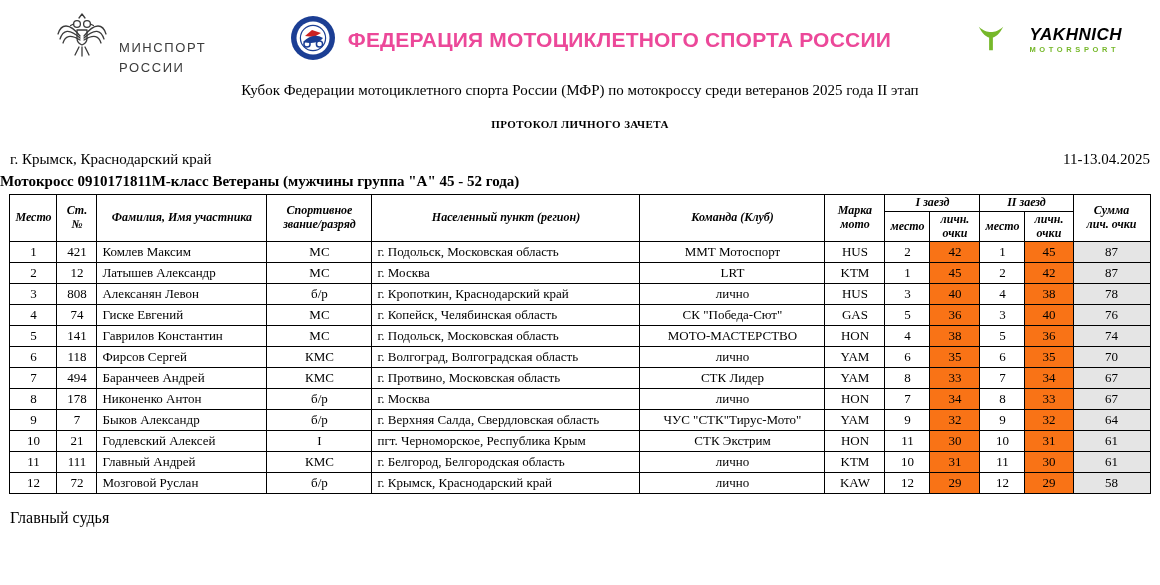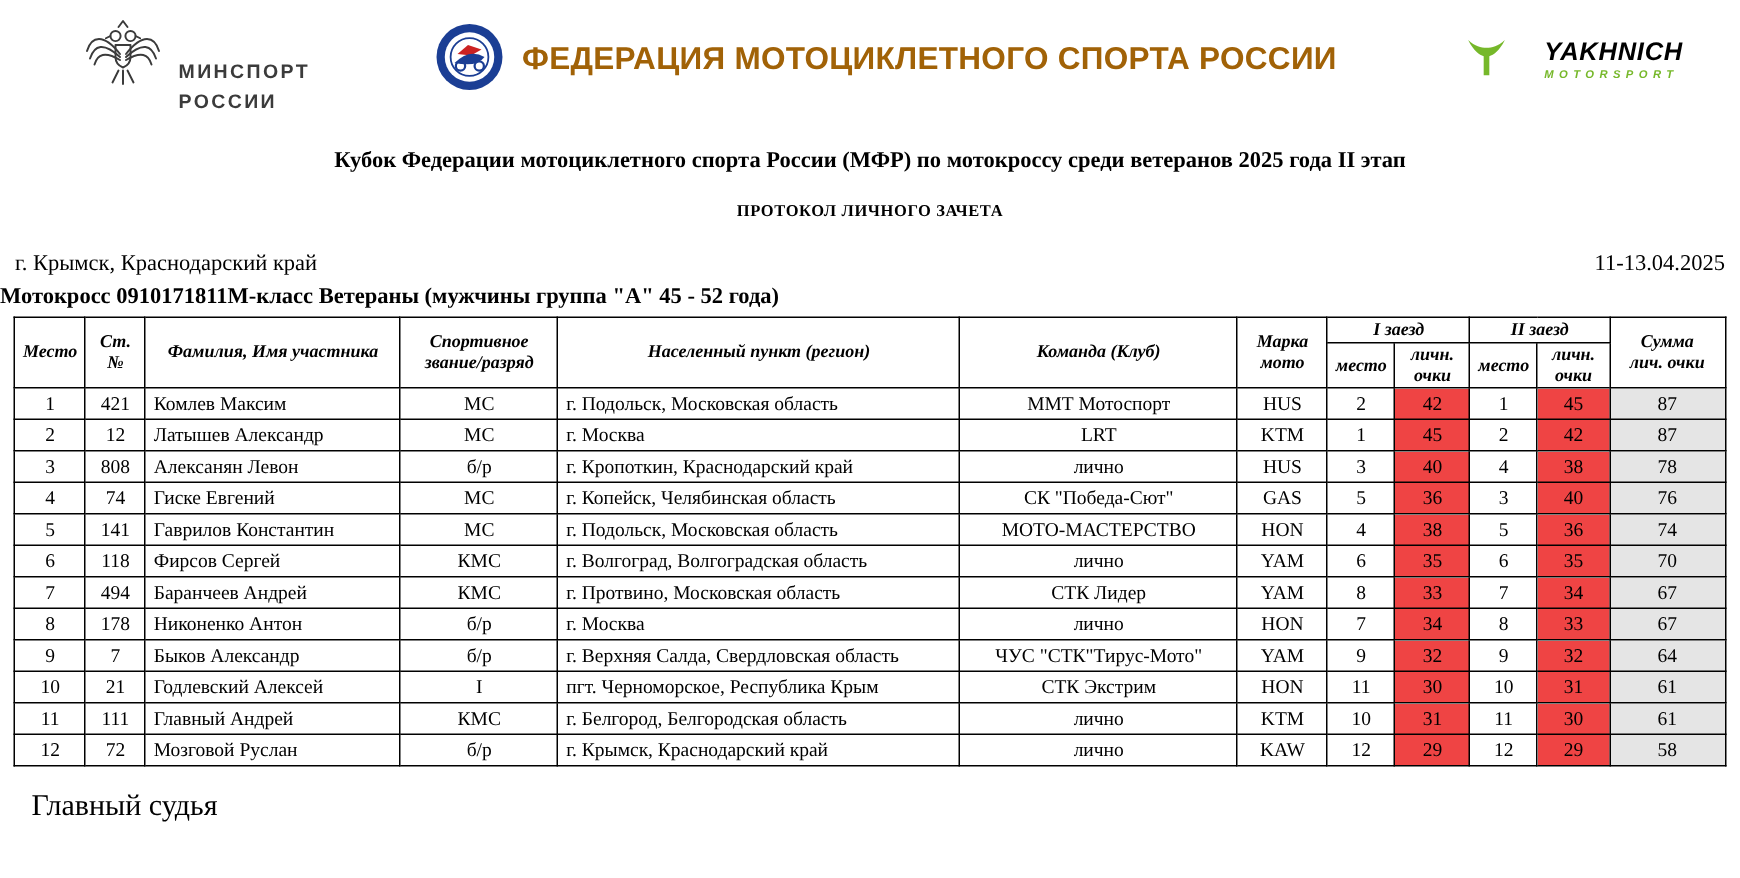--- a/index.html
+++ b/index.html
@@ -11,65 +11,65 @@
     overflow: hidden;
   }
 
   
   .logo-band {
     display: flex; align-items: center; justify-content: space-between;
     height: 74px; padding: 8px 38px 2px 55px;
   }
   .minsport { display: flex; align-items: center; gap: 10px; }
   .minsport-text {
-    font-family: "Liberation Sans", sans-serif; font-weight: bold;
+    font-family: "Liberation Sans", sans-serif; font-weight: normal;
     font-size: 13px; letter-spacing: 1.6px; color: #3b3b3b; line-height: 1.55; margin-top: 36px;
   }
   .fmsr { display: flex; align-items: center; gap: 12px; }
   .fmsr-text {
     font-family: "Liberation Sans", sans-serif; font-weight: bold;
-    font-size: 21px; letter-spacing: 0.2px; color: #a16207;
+    font-size: 21px; letter-spacing: 0.2px; color: #ec4899;
   }
   .yakhnich { display: flex; align-items: center; gap: 23px; }
   .yakhnich-text { display: flex; flex-direction: column; line-height: 1.1; }
   .yakhnich-name {
     font-family: "Liberation Sans", sans-serif; font-weight: bold; font-style: italic;
     font-size: 17px; letter-spacing: 0.5px; color: #000;
   }
   .yakhnich-sub {
-    font-family: "Liberation Sans", sans-serif; font-weight: bold; font-style: italic;
+    font-family: "Liberation Sans", sans-serif; font-weight: bold; 
     font-size: 7.5px; letter-spacing: 3.6px; color: #76b82a; margin-top: 2px;
   }
 
   
-  .doc-title   { text-align: center; font-weight: bold; font-size: 15px; margin-top: 25px; }
+  .doc-title   { text-align: center; font-weight: normal; font-size: 15px; margin-top: 8px; }
   .doc-subtitle{ text-align: center; font-weight: bold; font-size: 11px; margin-top: 19px; letter-spacing: 0.4px; }
   .loc-row { display: flex; justify-content: space-between; font-size: 15px; padding: 0 10px; margin-top: 21px; }
   .table-title { text-align: left; font-weight: bold; font-size: 15px; margin-top: 5px; }
 
   
   table {
     border-collapse: collapse; table-layout: fixed;
     width: 1140px; margin: 4px auto 0;
     border: 1.5px solid #000;
   }
   th, td { border: 1px solid #000; padding: 1px 3px; overflow: hidden; }
   th {
     font-weight: bold; font-style: italic; font-size: 12px;
     text-align: center; vertical-align: middle; line-height: 1.15;
   }
   td { font-size: 13px; height: 21px; vertical-align: middle; line-height: 1.1; }
   .pre { white-space: pre-line; }
   .td-c { text-align: center; }
   .td-l { text-align: left; padding-left: 5px; }
-  .pts { background: #ef4444; }
+  .pts { background: #f97316; }
   .sum { background: #e5e5e5; }
 
   
-  .footer { margin: 15px 21px 0; font-size: 20px; }
+  .footer { margin: 15px 10px 0; font-size: 16px; }
   .footer-line2 { display: flex; justify-content: space-between; margin-top: 7px; }
 </style>
 </head>
 <body>
 
 <div class="logo-band">
 
   <div class="minsport">
     <span>
       <svg width="54" height="52" viewBox="0 0 54 52">

